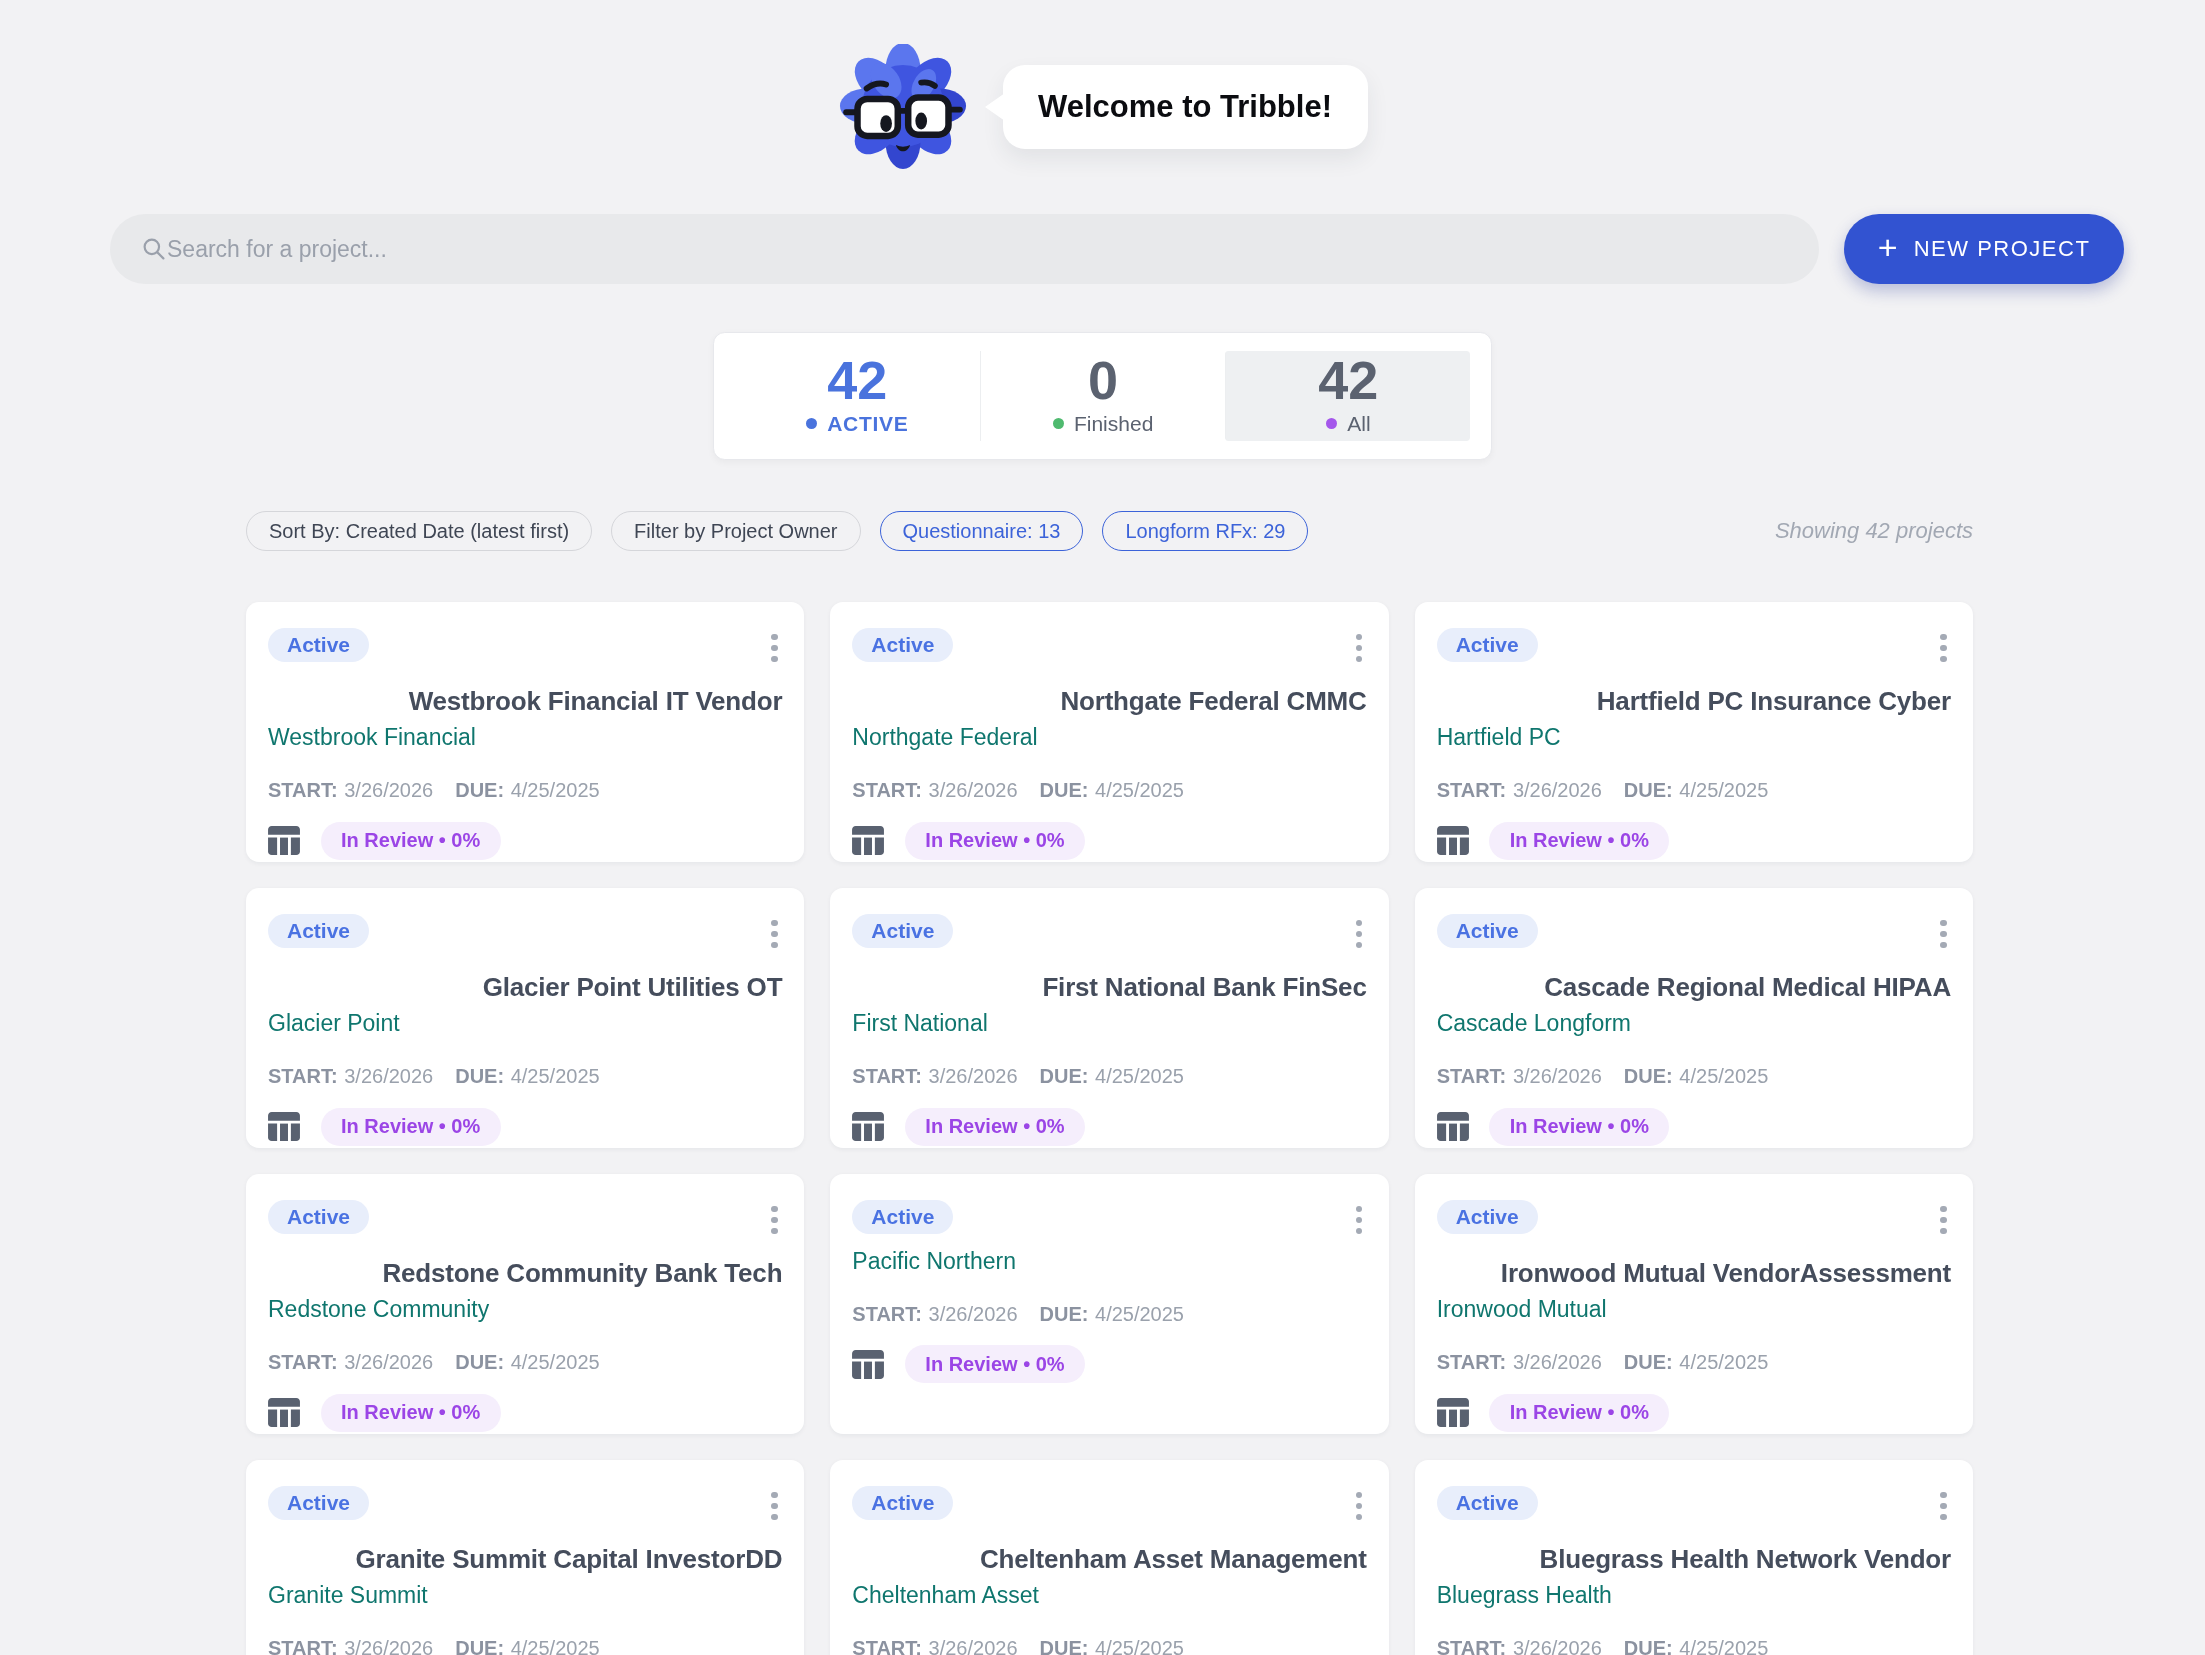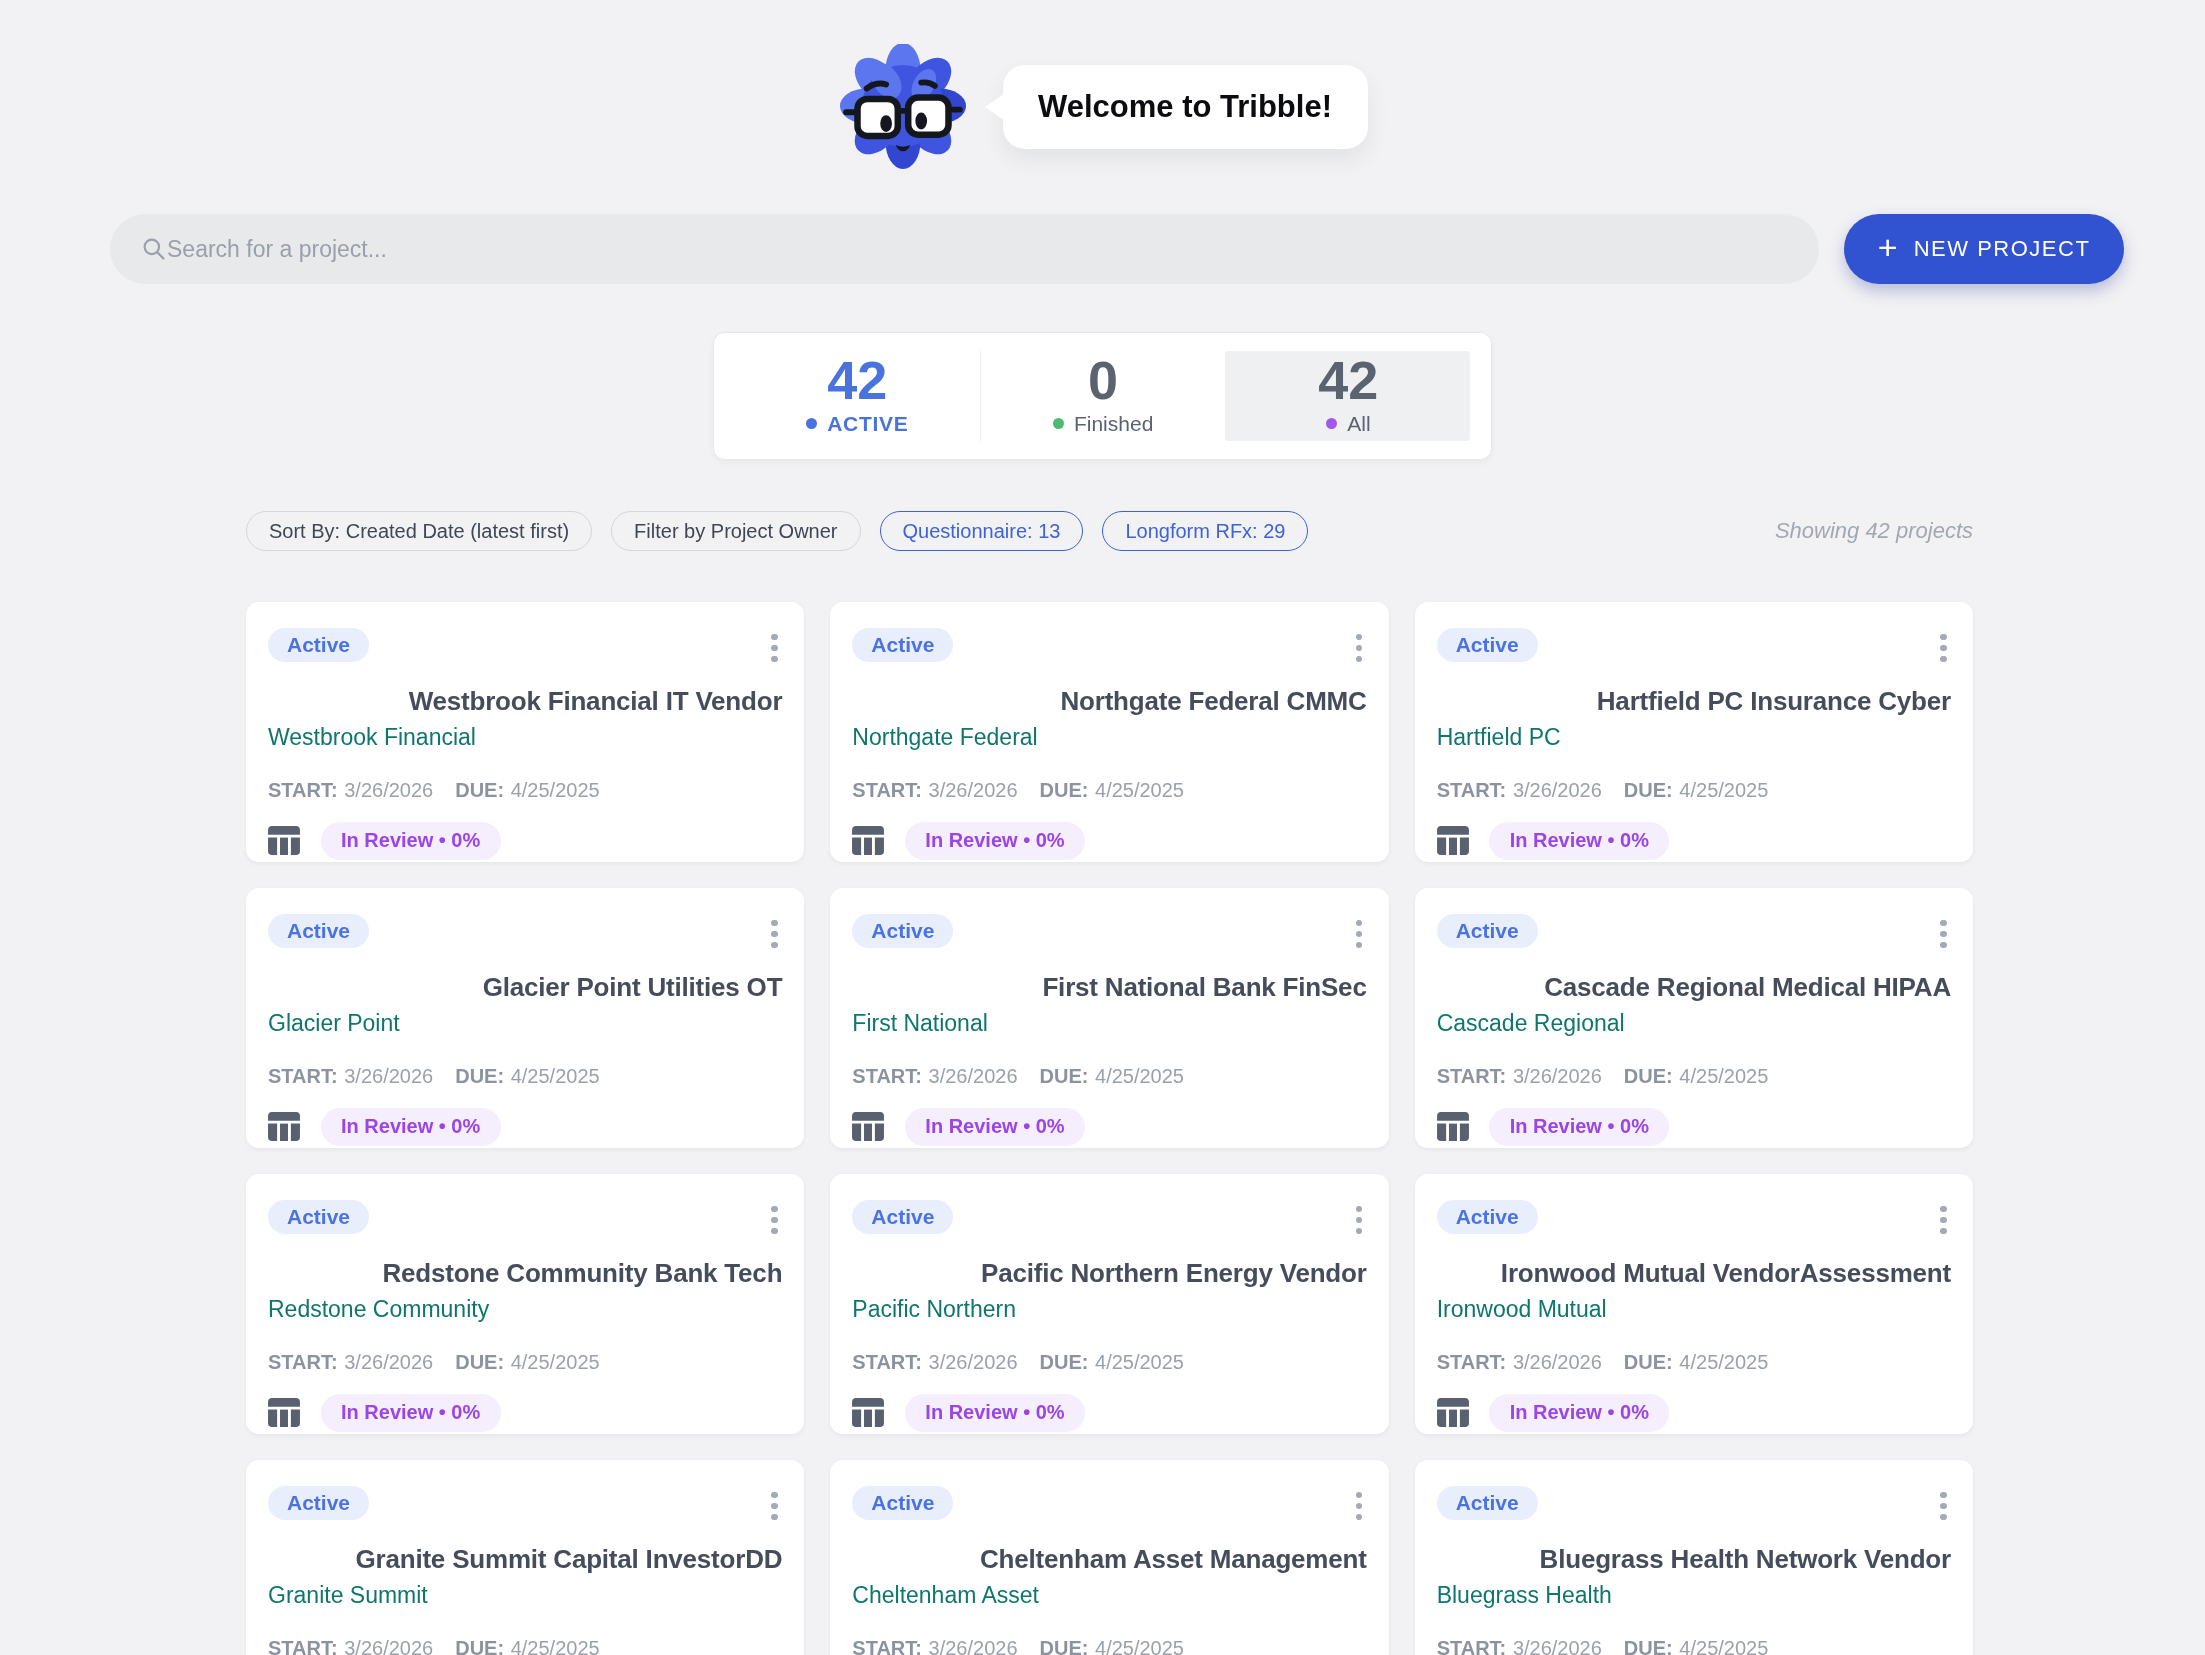--- a/index.html
+++ b/index.html
@@ -312,21 +312,21 @@
   <div class="card">
     <div class="card-top">
       <span class="badge">Active</span>
       <span class="menu">
           <i></i>
           <i></i>
           <i></i>
         </span>
     </div>
     <div class="title">Cascade Regional Medical HIPAA</div>
-    <div class="company">Cascade Regional</div>
+    <div class="company">Cascade Longform</div>
     <div class="meta">
       <span><b>START:</b><span>3/26/2026</span></span>
       <span><b>DUE:</b><span>4/25/2025</span></span>
     </div>
     <div class="card-bottom">
       <svg width="32" height="29" viewBox="0 0 44 40">
         <path fill="#596170" d="M5 0h34c2.8 0 5 2.2 5 5v7H0V5C0 2.2 2.2 0 5 0z"></path>
         <path fill="#596170" d="M0 16h12.5v24H5c-2.8 0-5-2.2-5-5V16z"></path>
         <rect x="16.5" y="16" width="11" height="24" fill="#596170"></rect>
         <path fill="#596170" d="M31.5 16H44v19c0 2.8-2.2 5-5 5h-7.5V16z"></path>
@@ -363,21 +363,20 @@
 
   <div class="card">
     <div class="card-top">
       <span class="badge">Active</span>
       <span class="menu">
           <i></i>
           <i></i>
           <i></i>
         </span>
     </div>
-    <div class="title">Pacific Northern Energy Vendor</div>
     <div class="company">Pacific Northern</div>
     <div class="meta">
       <span><b>START:</b><span>3/26/2026</span></span>
       <span><b>DUE:</b><span>4/25/2025</span></span>
     </div>
     <div class="card-bottom">
       <svg width="32" height="29" viewBox="0 0 44 40">
         <path fill="#596170" d="M5 0h34c2.8 0 5 2.2 5 5v7H0V5C0 2.2 2.2 0 5 0z"></path>
         <path fill="#596170" d="M0 16h12.5v24H5c-2.8 0-5-2.2-5-5V16z"></path>
         <rect x="16.5" y="16" width="11" height="24" fill="#596170"></rect>

